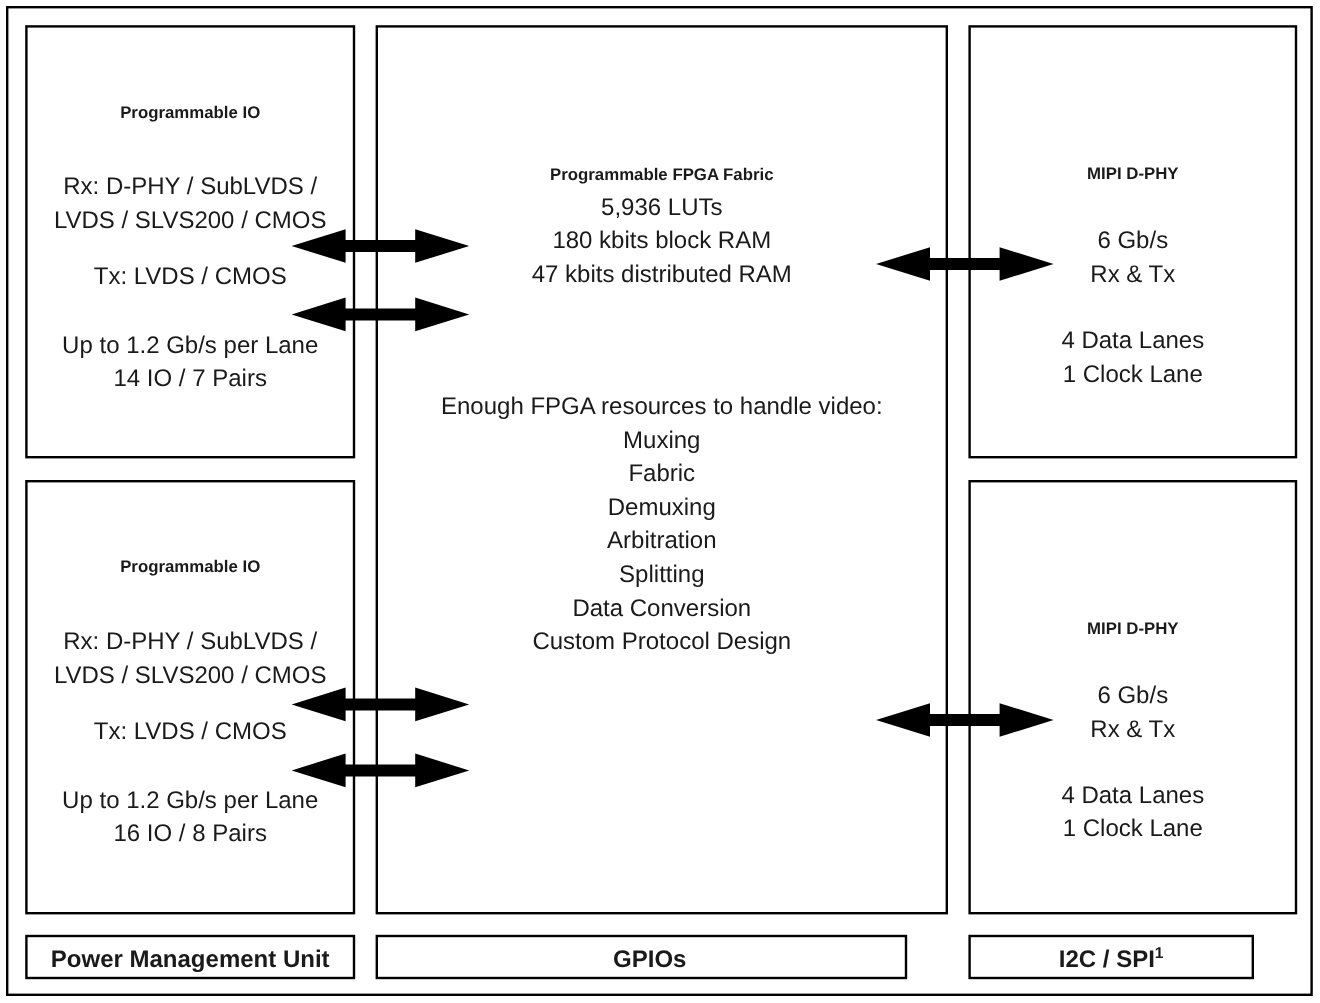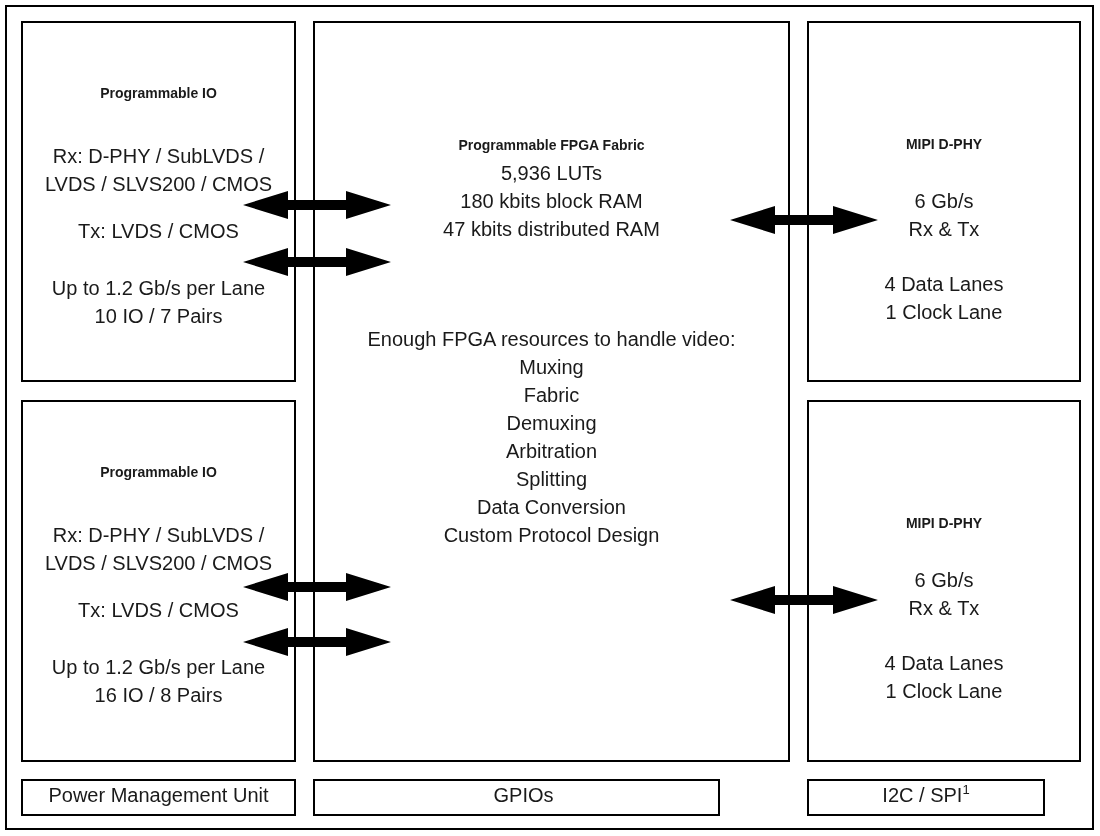--- a/index.html
+++ b/index.html
@@ -20,23 +20,23 @@
   }
   .box-title { font-weight: bold; font-size: 14px; line-height: 28px; }
   .ln { white-space: nowrap; }
 
   #box-left-top     { left: 21px;  top: 21px;  width: 275px; height: 361px; }
   #box-left-bottom  { left: 21px;  top: 400px; width: 275px; height: 362px; }
   #box-center       { left: 313px; top: 21px;  width: 477px; height: 741px; }
   #box-right-top    { left: 807px; top: 21px;  width: 274px; height: 361px; }
   #box-right-bottom { left: 807px; top: 400px; width: 274px; height: 362px; }
 
-  .strip { flex-direction: row; justify-content: center; align-items: flex-start; }
+  .strip { flex-direction: row; justify-content: center; align-items: flex-end; font-weight: bold; }
   #box-pmu   { left: 21px;  top: 779px; width: 275px; height: 37px; }
-  #box-gpios { left: 313px; top: 779px; width: 407px; height: 37px; padding-left: 14px; }
+  #box-gpios { left: 313px; top: 779px; width: 443px; height: 37px; padding-left: 14px; }
   #box-i2c   { left: 807px; top: 779px; width: 238px; height: 37px; }
 
   .io-box .box-title { margin-top: 56px; }
   .io-box .g-rx   { margin-top: 35px; }
   .io-box .g-tx   { margin-top: 19px; }
   .io-box .g-rate { margin-top: 29px; }
 
   #box-center .box-title  { margin-top: 108px; }
   #box-center .res-heading { margin-top: 82px; }
 
@@ -66,21 +66,21 @@
     <div class="box-title">Programmable IO</div>
     <div class="g-rx">
       <div class="ln">Rx: D-PHY / SubLVDS /</div>
       <div class="ln">LVDS / SLVS200 / CMOS</div>
     </div>
     <div class="g-tx">
       <div class="ln">Tx: LVDS / CMOS</div>
     </div>
     <div class="g-rate">
       <div class="ln">Up to 1.2 Gb/s per Lane</div>
-      <div class="ln">10 IO / 7 Pairs</div>
+      <div class="ln">14 IO / 7 Pairs</div>
     </div>
   </div>
 
   <div class="box io-box" id="box-left-bottom">
     <div class="box-title">Programmable IO</div>
     <div class="g-rx">
       <div class="ln">Rx: D-PHY / SubLVDS /</div>
       <div class="ln">LVDS / SLVS200 / CMOS</div>
     </div>
     <div class="g-tx">

